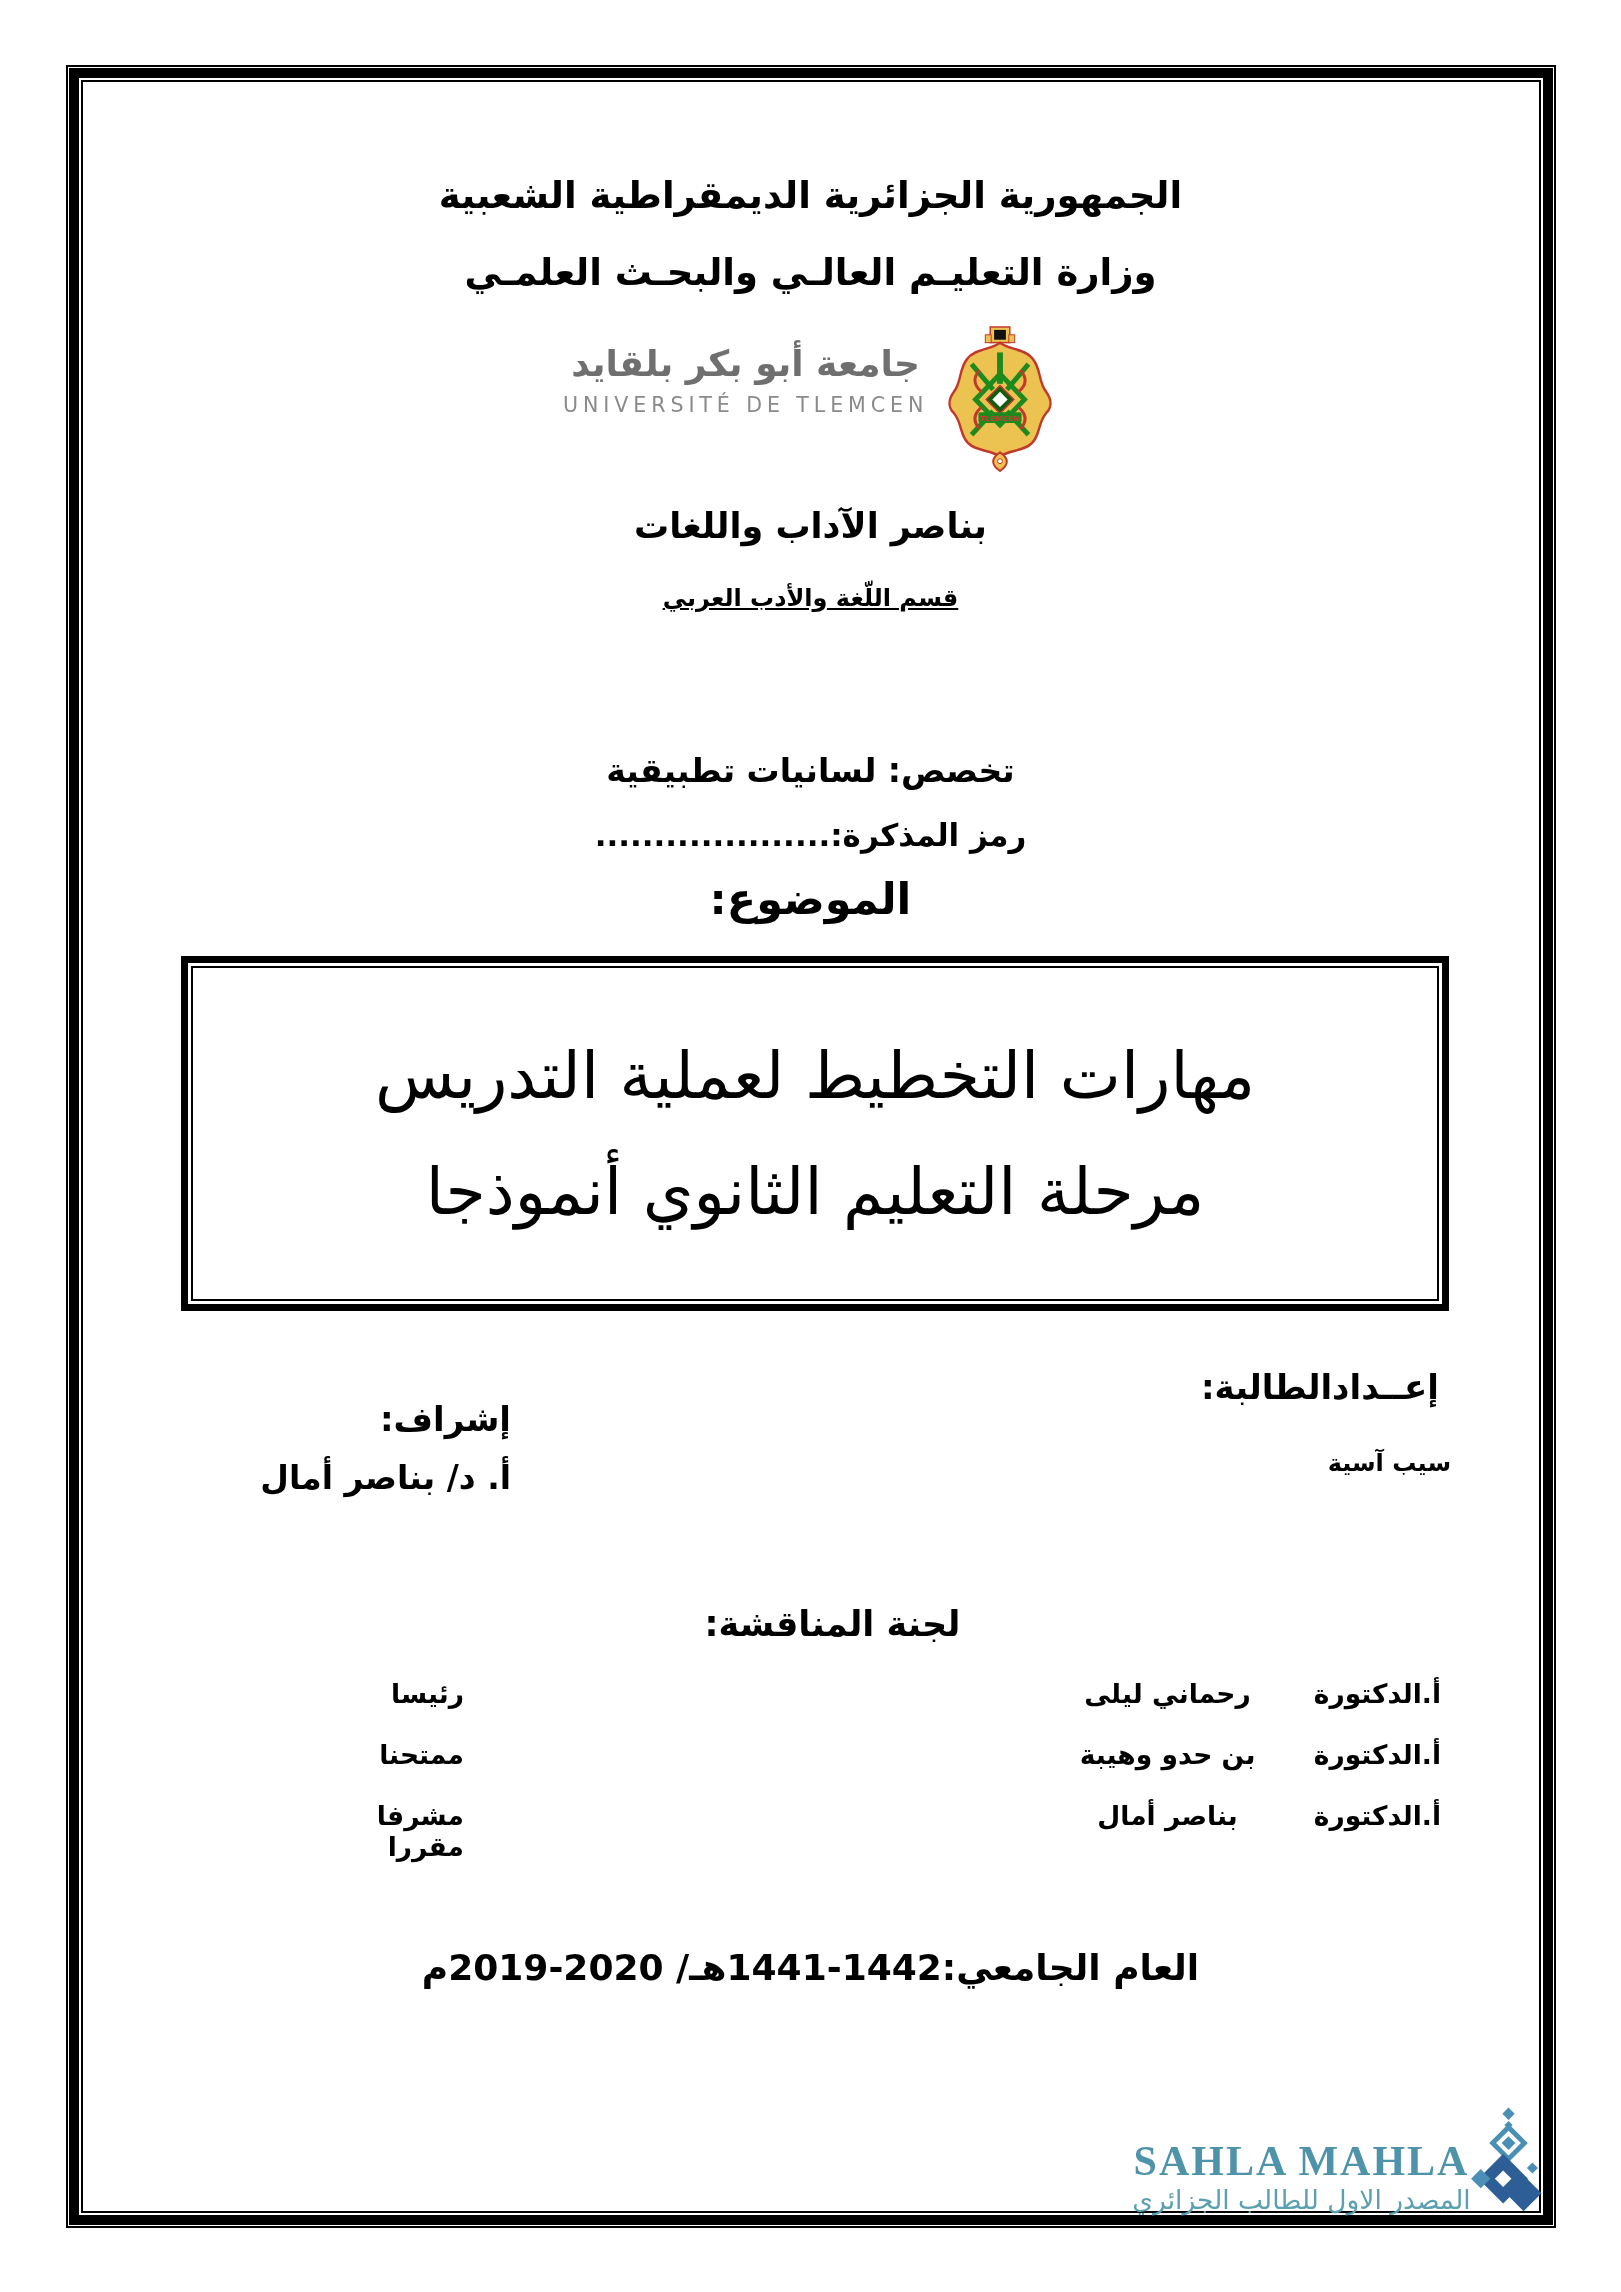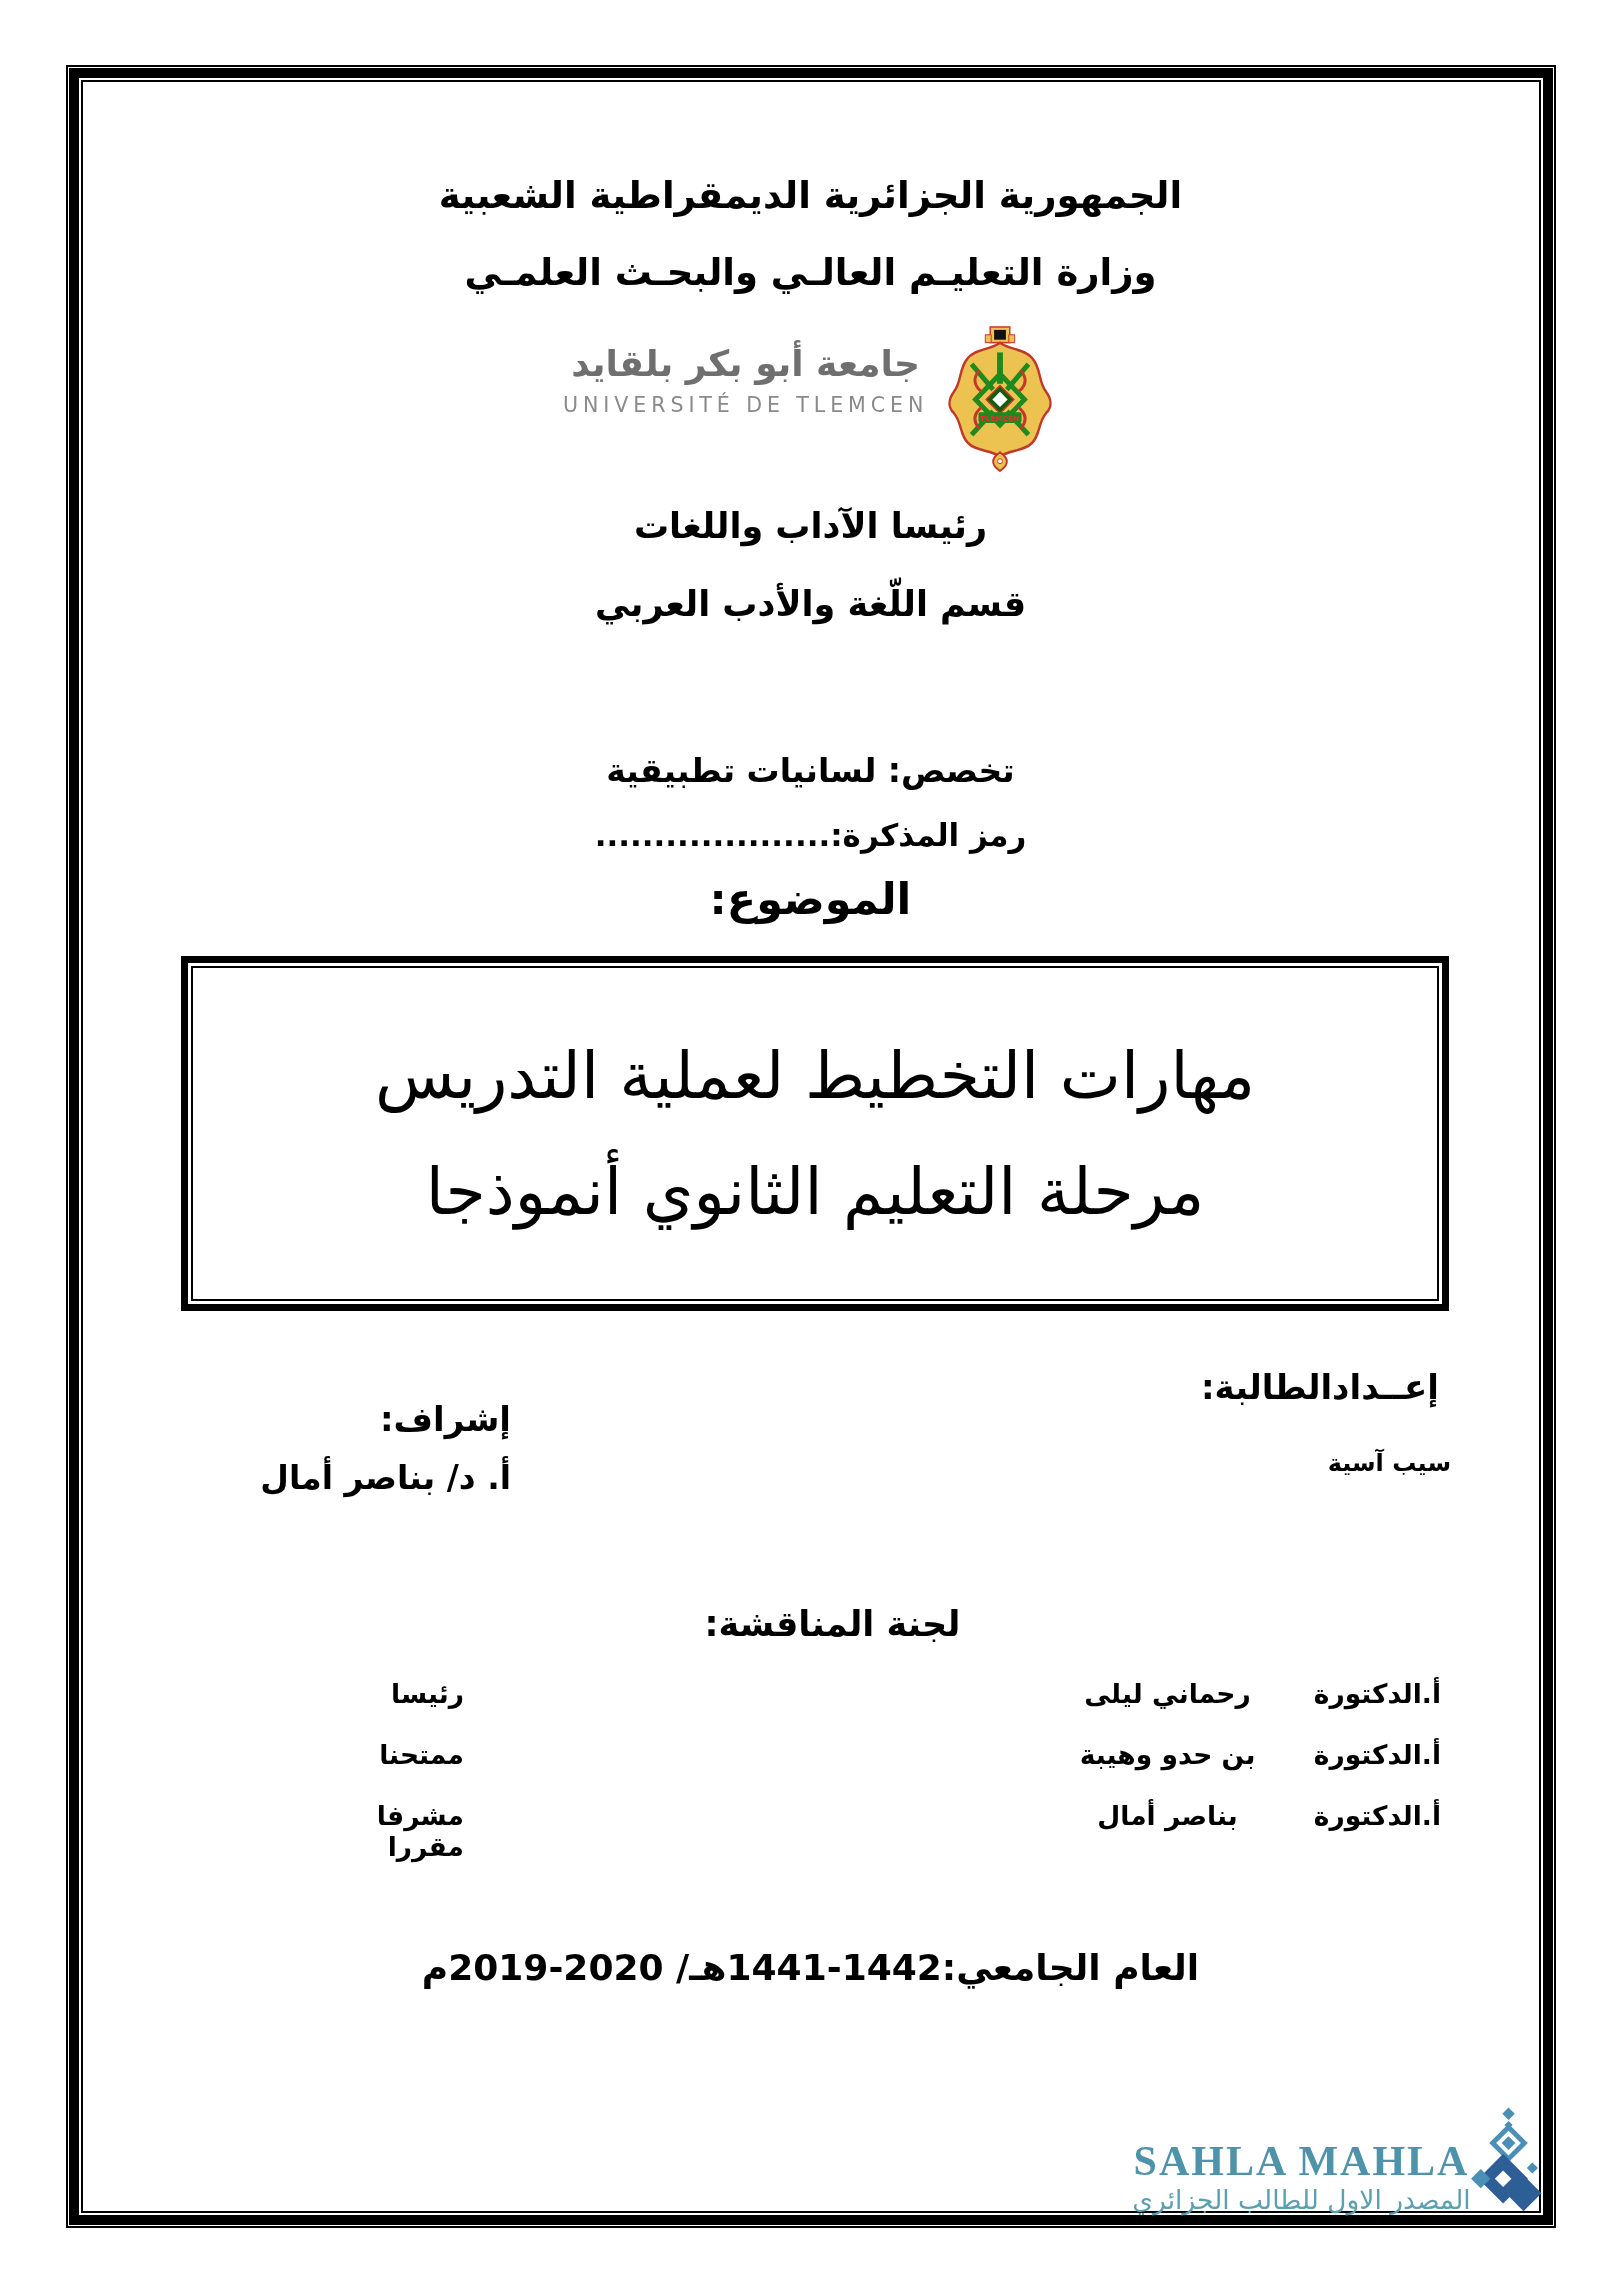--- a/index.html
+++ b/index.html
@@ -23,21 +23,21 @@
   .ministry{top:251px;font-size:37px;}
 
   
   .uni-block{top:325px;display:flex;justify-content:center;align-items:flex-start;gap:13.7px;direction:ltr;}
   .uni-text{padding-top:17.6px;text-align:center;}
   .uni-ar{font-size:36px;font-weight:bold;color:#6f6f6f;direction:rtl;}
   .uni-fr{font-size:20.6px;font-weight:normal;color:#8a8a8a;letter-spacing:4.9px;margin-top:9.8px;direction:ltr;}
   .seal{width:116px;height:147px;}
 
   .faculty{top:506px;font-size:35px;}
-  .department{top:584px;font-size:35px;}
+  .department{top:584px;font-size:24px;text-decoration:underline;}
   .degree{top:680px;font-size:33px;}
   .specialty{top:751px;font-size:33px;}
   .code{top:817px;font-size:31px;}
   .subject{top:874px;font-size:43px;}
 
   
   .title-box{
     position:absolute;top:956px;left:181px;right:172px;height:355px;
     border:7.8px solid #000;padding:2.9px;box-sizing:border-box;z-index:2;
   }
@@ -124,21 +124,21 @@
       <rect x="53.5" y="70.5" width="11" height="11" transform="rotate(45 59 76)" fill="#ffffff"></rect>
 
       <rect x="37" y="89" width="44" height="11" rx="2" fill="#1e8a1e"></rect>
       <text x="59" y="97.5" font-size="7" fill="#d33" text-anchor="middle" letter-spacing="0.5">TLEMCEN</text>
 
       <path d="M59 130 q14 9 0 19 q-14 -10 0 -19 Z" fill="#ecc351" stroke="#c0392b" stroke-width="2"></path>
       <circle cx="59" cy="139" r="2.5" fill="#ffffff" stroke="#c0392b" stroke-width="1"></circle>
     </svg>
   </div>
 
-  <div class="abs faculty">رئيسا الآداب واللغات</div>
+  <div class="abs faculty">بناصر الآداب واللغات</div>
   <div class="abs department">قسم اللّغة والأدب العربي</div>
 
   <div class="abs specialty">تخصص: لسانيات تطبيقية</div>
   <div class="abs code">رمز المذكرة:....................</div>
   <div class="abs subject">الموضوع:</div>
 
   <div class="title-box">
     <div class="title-box-inner">
       <div class="main-title">مهارات التخطيط  لعملية التدريس</div>
       <div class="main-title">مرحلة التعليم الثانوي أنموذجا</div>

